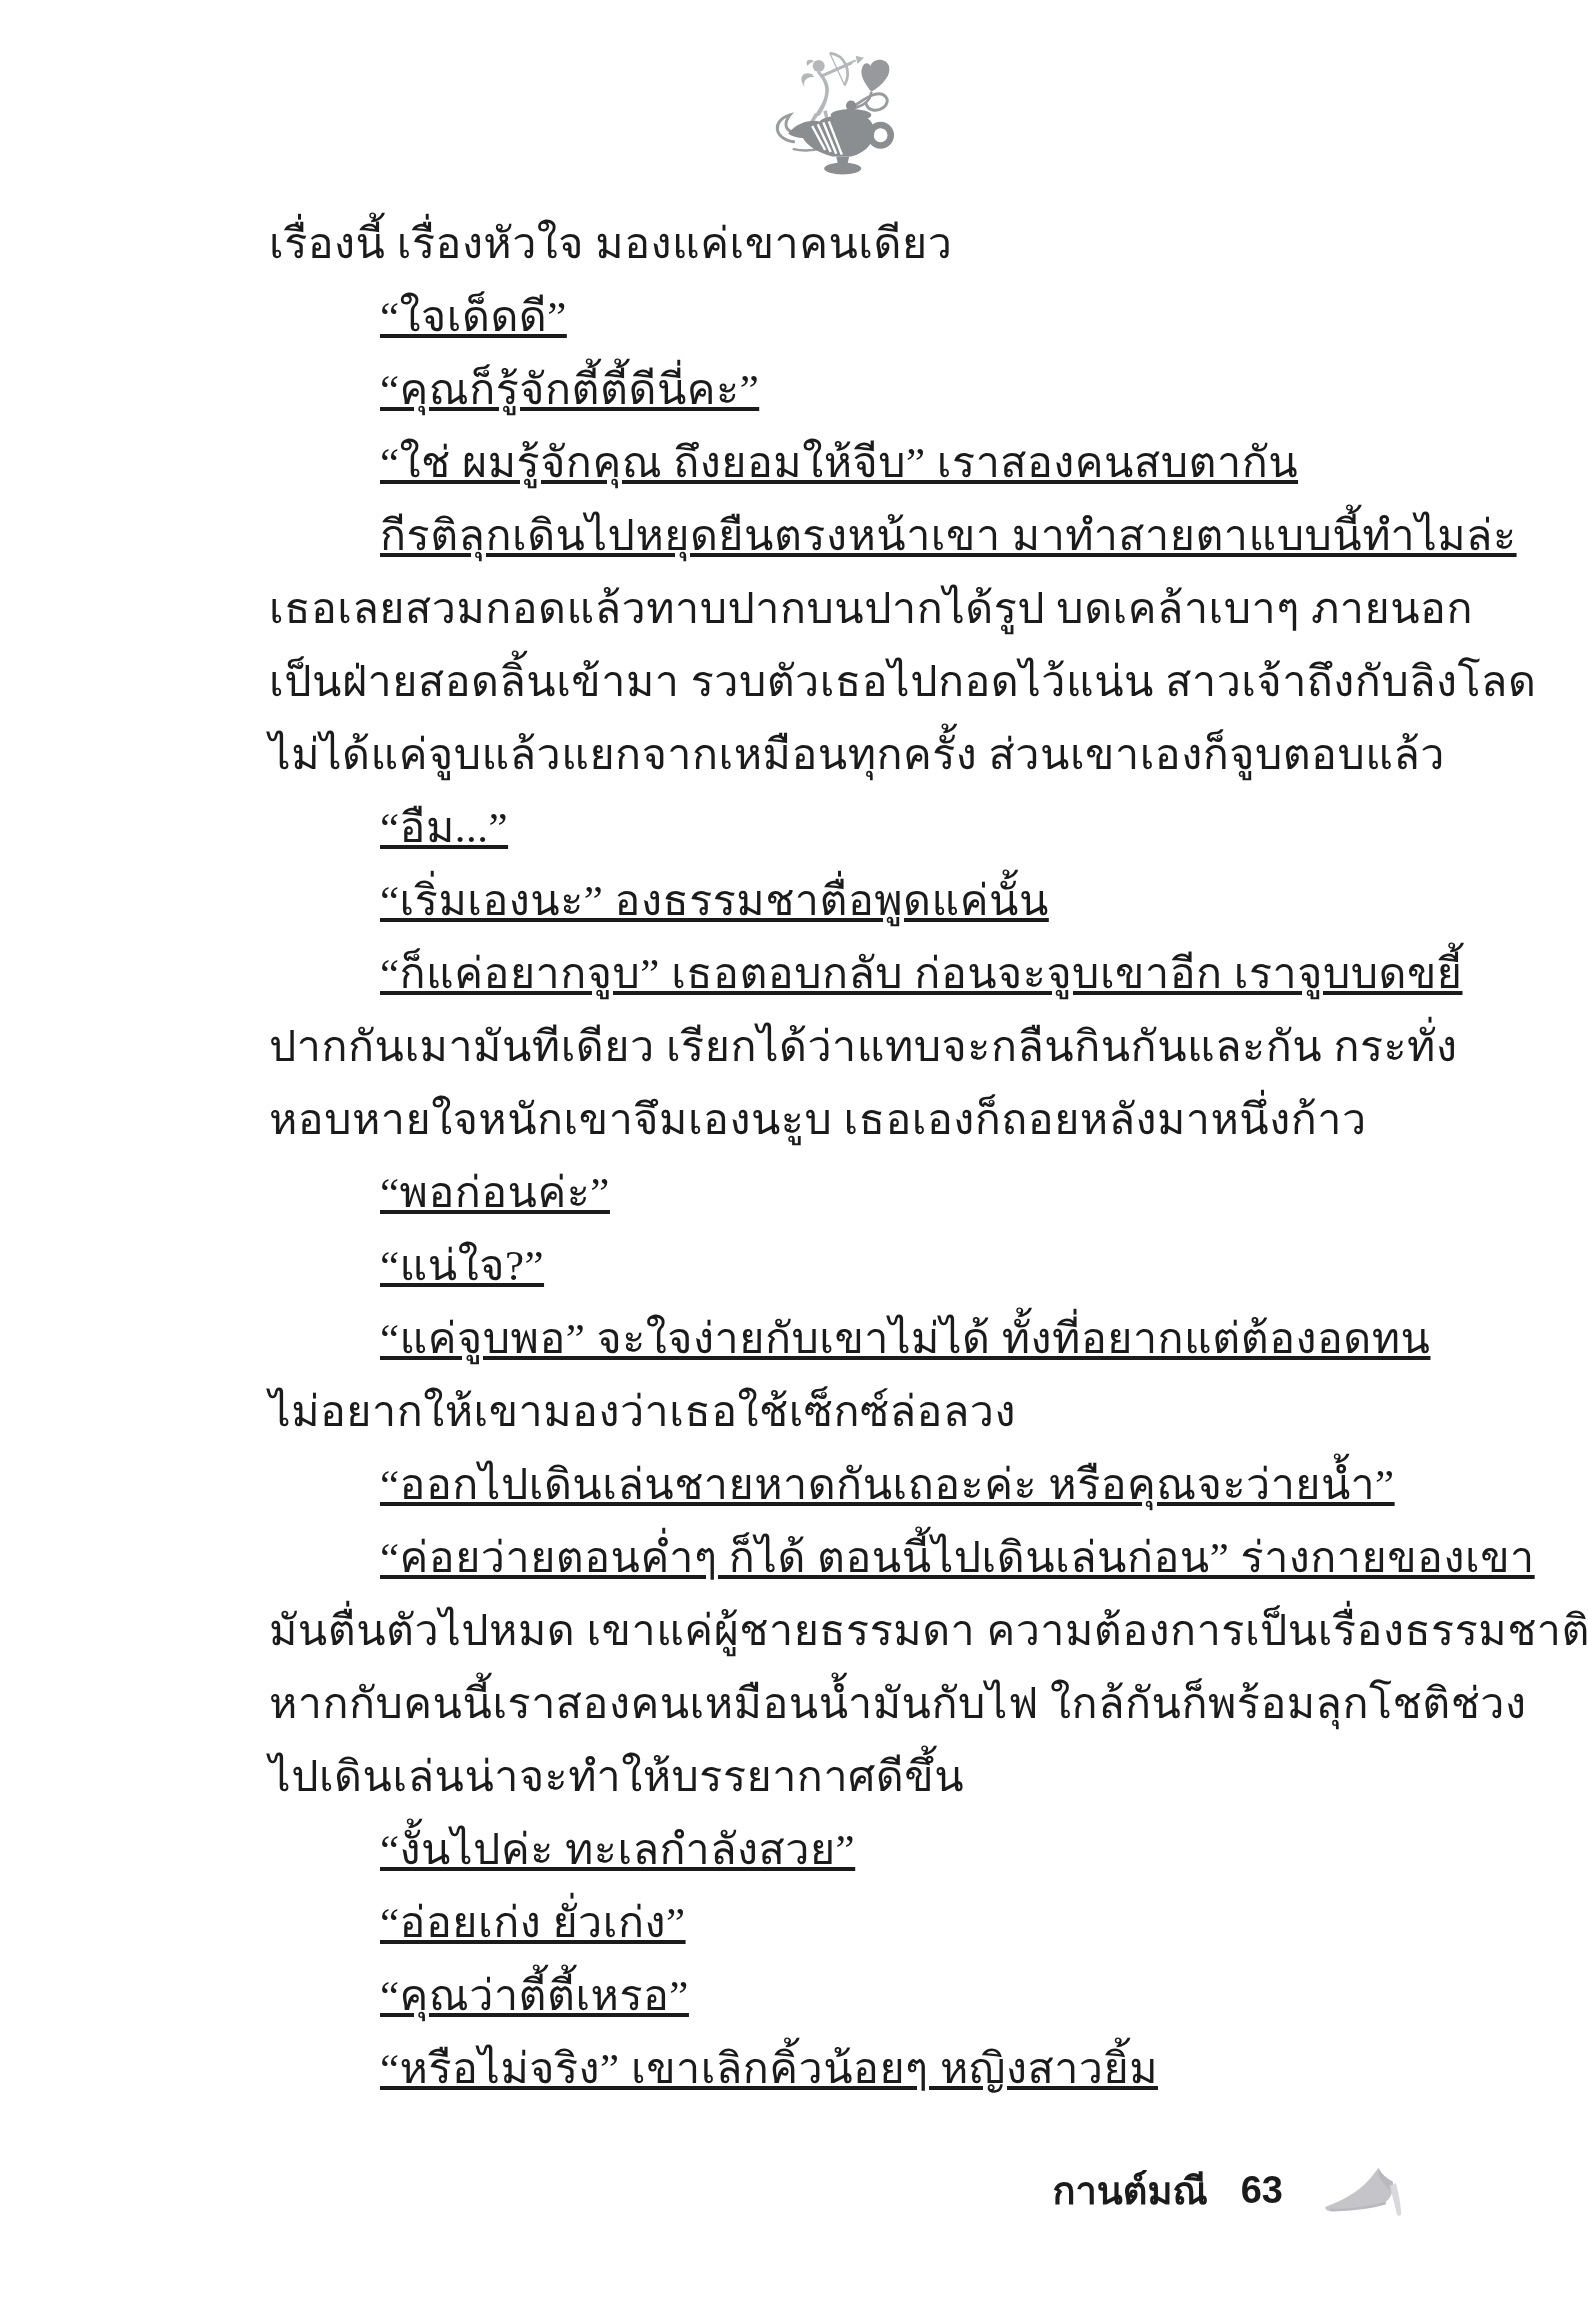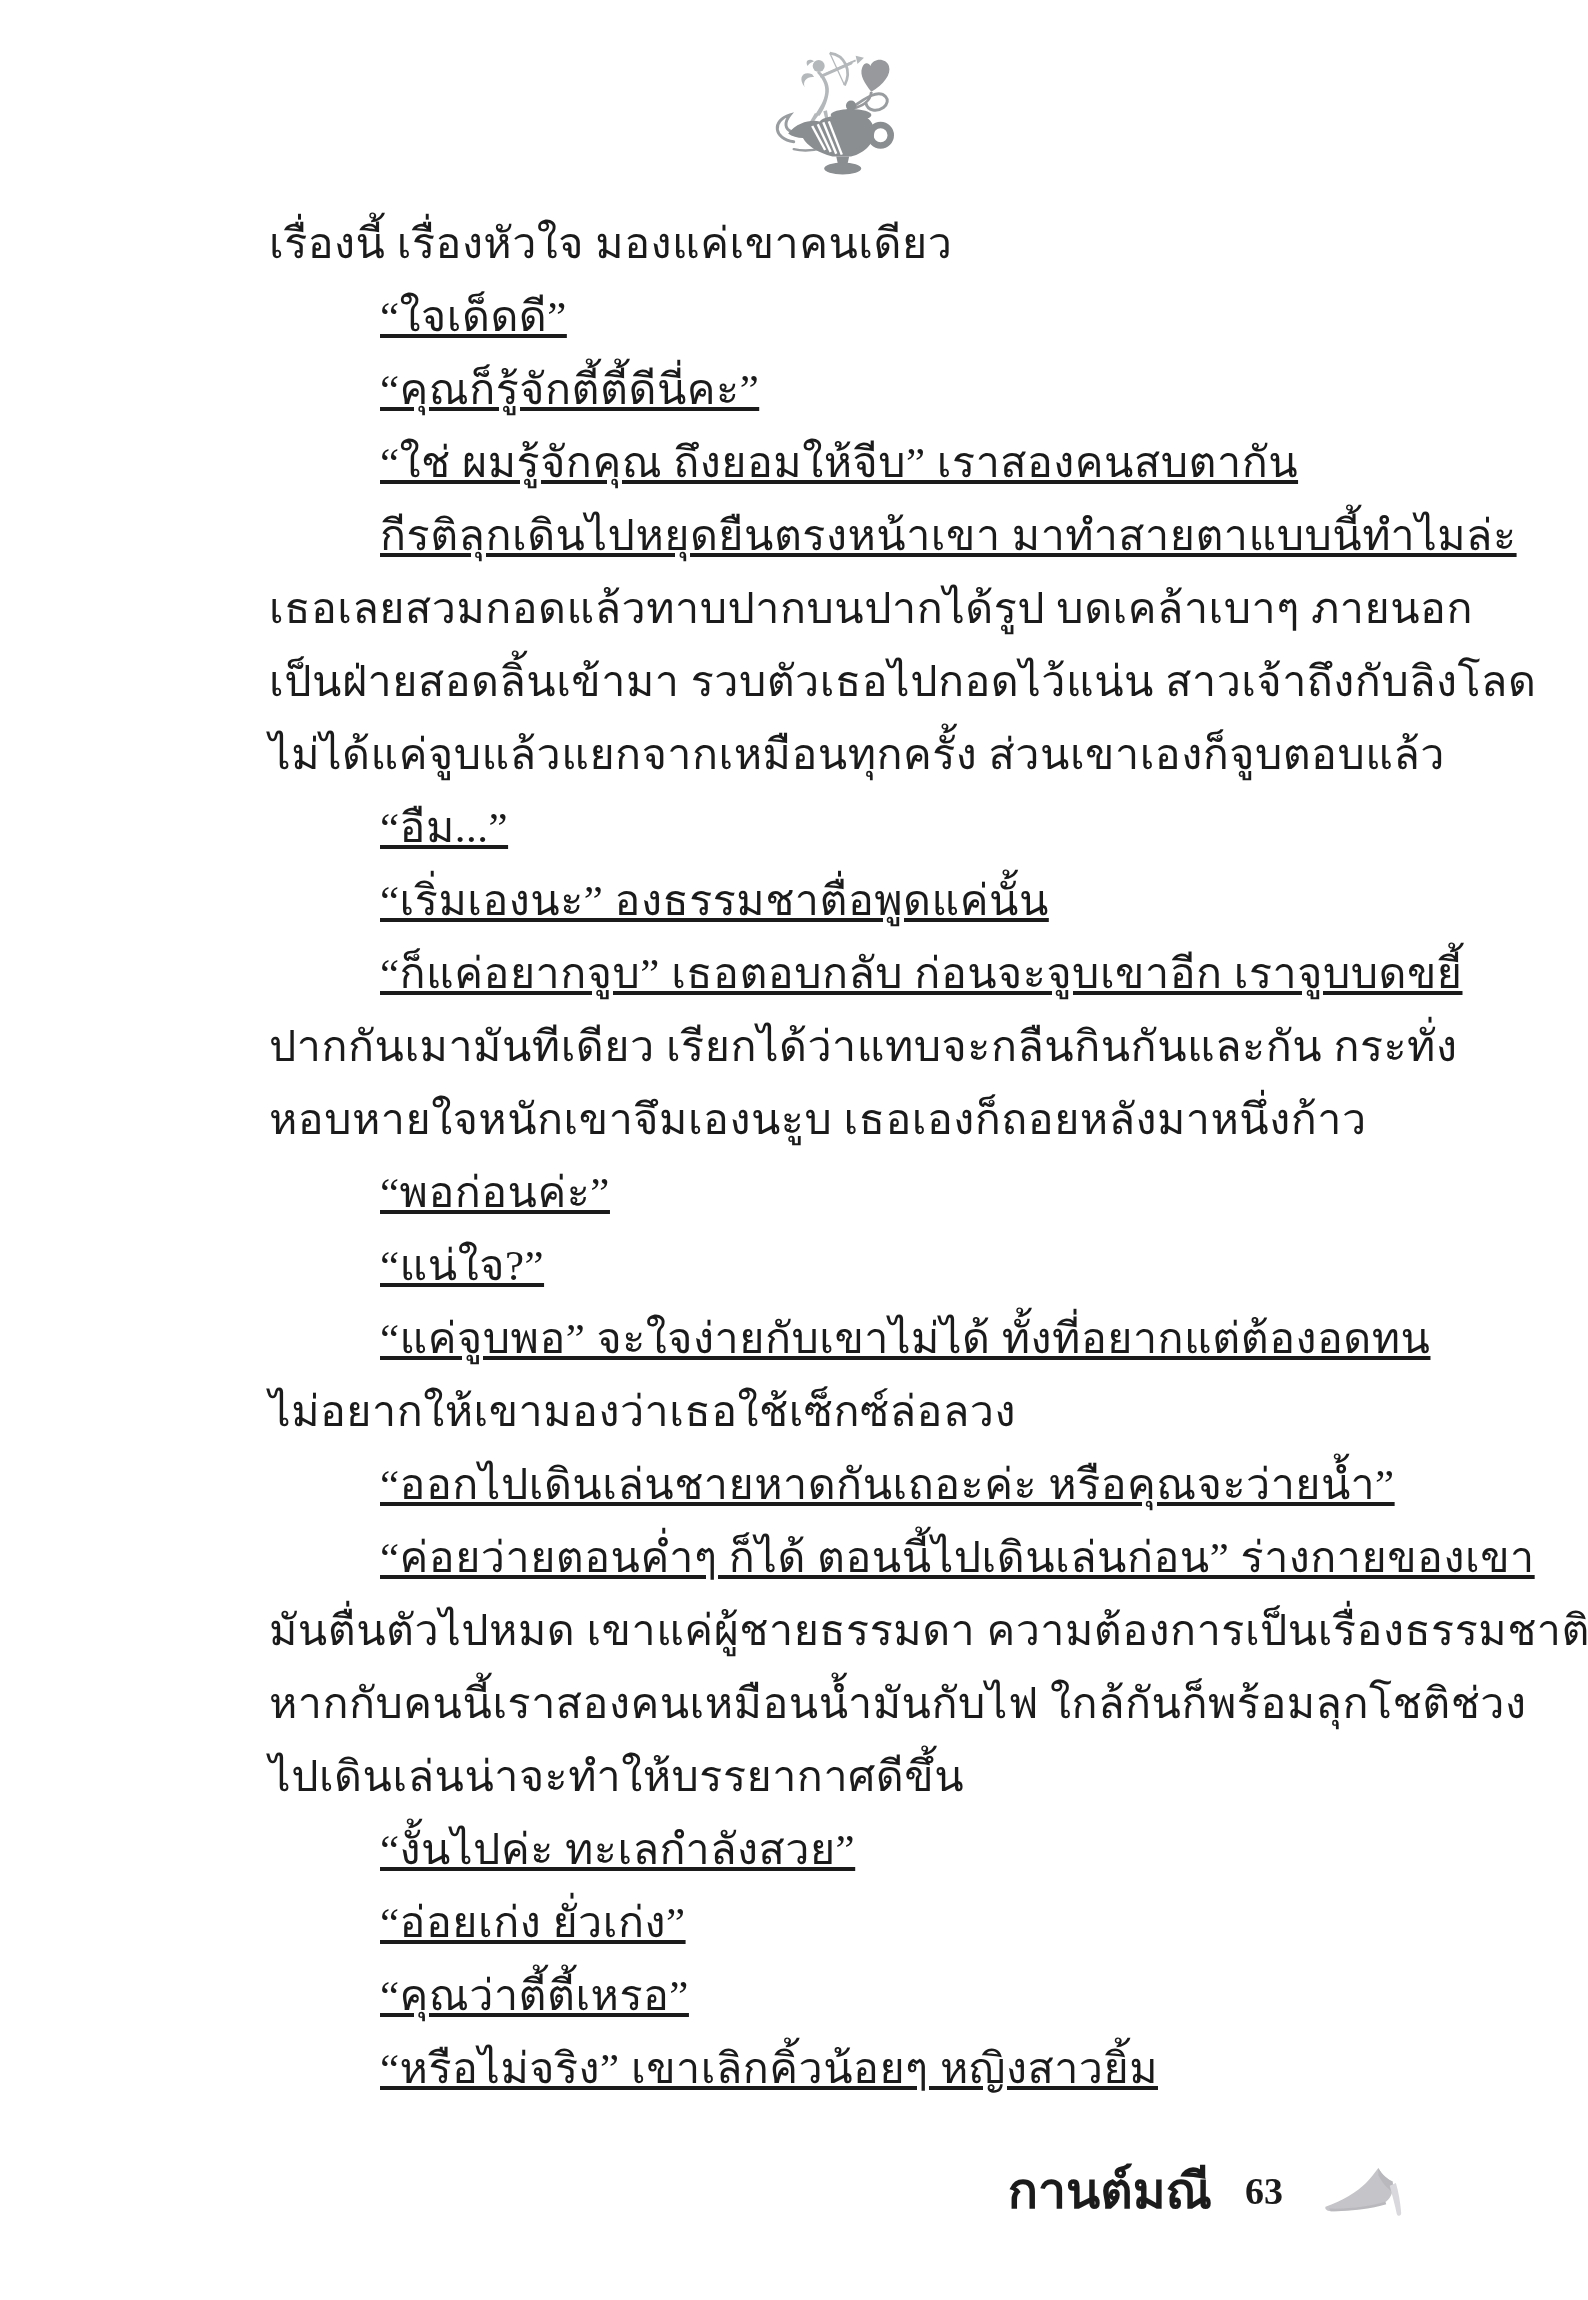--- a/index.html
+++ b/index.html
@@ -16,22 +16,22 @@
   }
   .line{
     height:73px;line-height:73px;font-size:43px;white-space:nowrap;
     letter-spacing:0.5px;
   }
   .line.indent{padding-left:111px;text-decoration:underline;}
   .footer{
     position:absolute;top:2161px;right:179px;height:59px;
     display:flex;align-items:center;
   }
-  .footer .author{font-size:50px;font-weight:bold;}
-  .footer .pagenum{font-size:38px;font-weight:bold;margin-left:33px;font-family:Liberation Serif, serif;}
+  .footer .author{font-size:38px;font-weight:bold;}
+  .footer .pagenum{font-size:38px;font-weight:bold;margin-left:33px;font-family:Liberation Sans, sans-serif;}
   .footer .shoe{margin-left:39px;width:88px;height:58px;}
 </style>
 </head>
 <body>
 
 <svg class="ornament" viewBox="0 0 145 142" xmlns="http://www.w3.org/2000/svg" aria-hidden="true">
 
   <path d="M30,101 C8,98 6,78 26,72 C12,90 34,97 54,88 C82,75 98,58 114,51 C128,45 137,56 127,64 C120,69 110,68 108,59" fill="none" stroke="#9a9da0" stroke-width="3.2" stroke-linecap="round"></path>
   <path d="M30,109 C50,114 74,106 90,92" fill="none" stroke="#9a9da0" stroke-width="2.6" stroke-linecap="round"></path>
 

